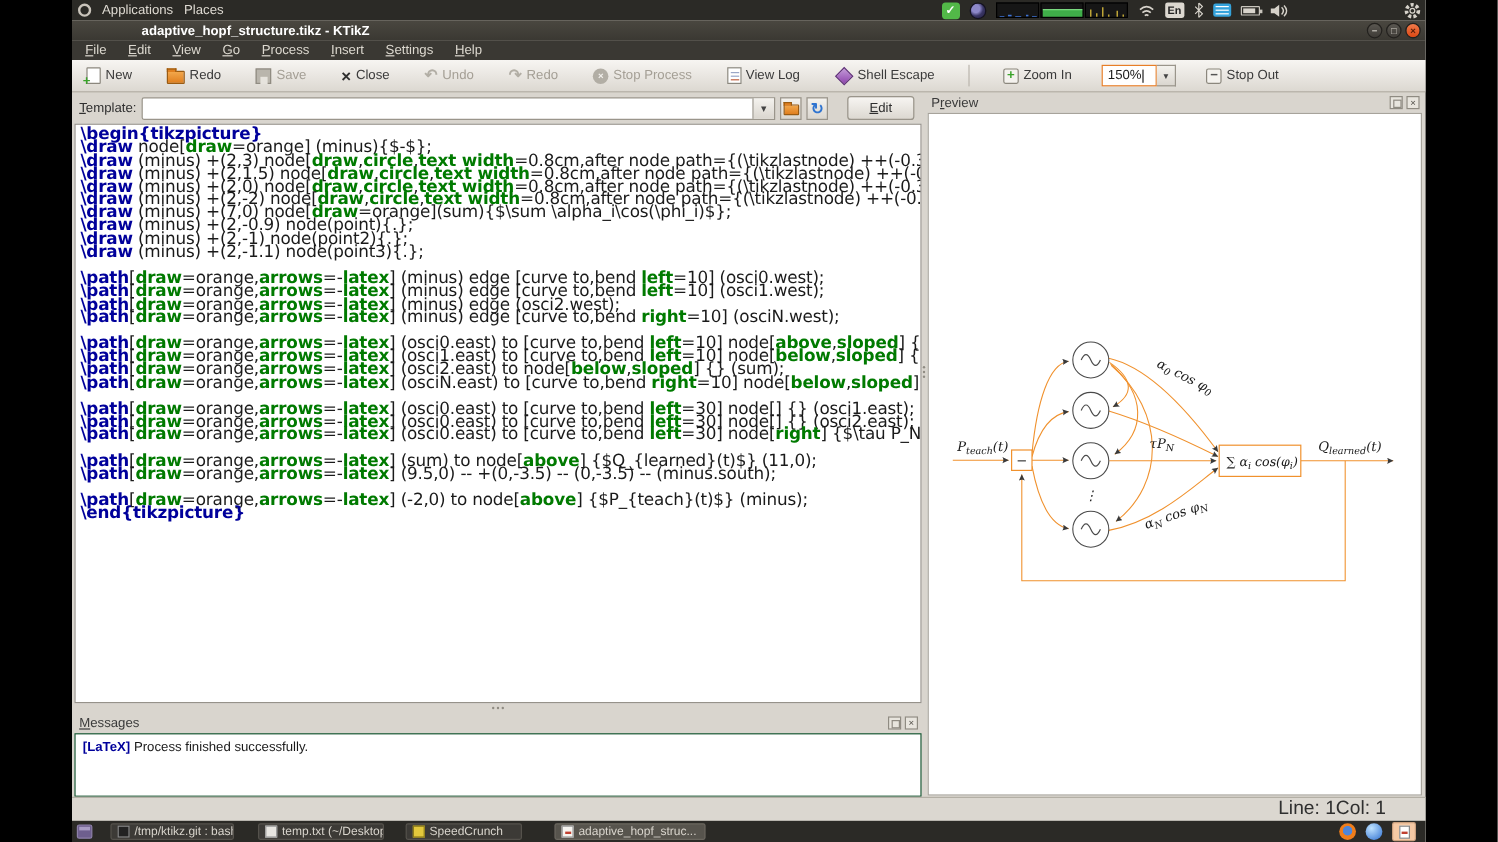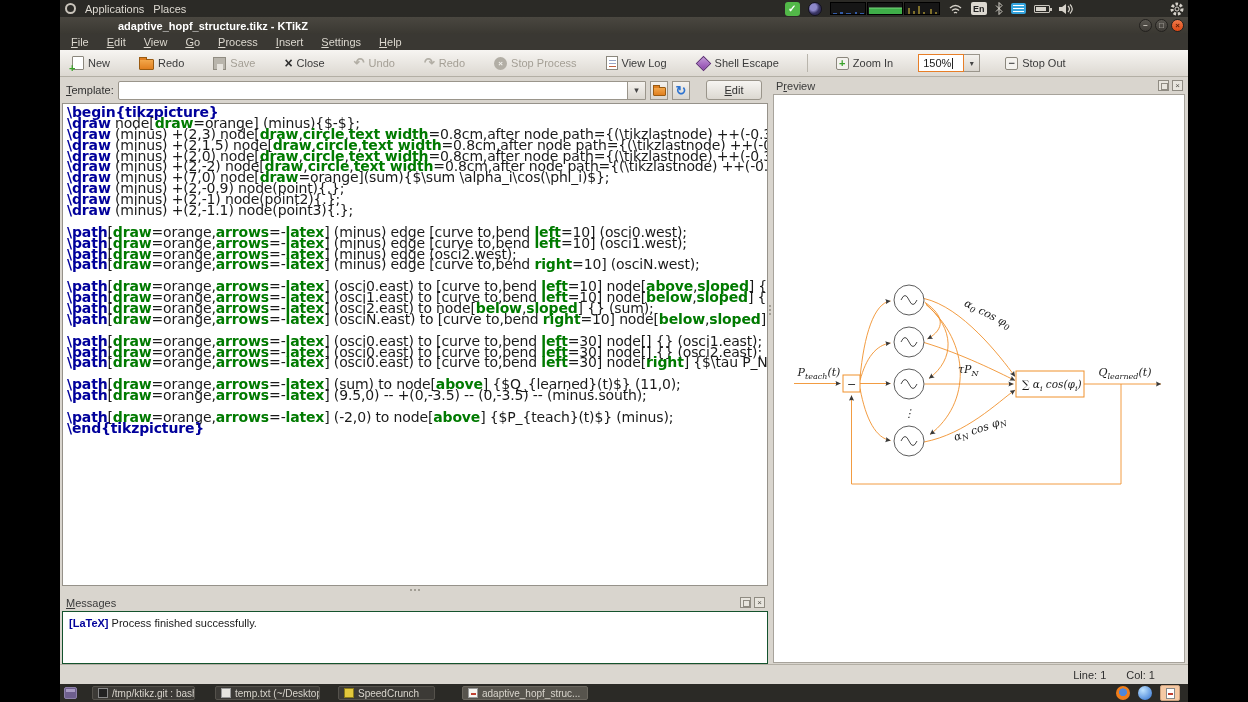--- a/index.html
+++ b/index.html
@@ -119,21 +119,21 @@
   .ph-btn { width:11px; height:11px; border:1px solid #8f8b82; background:#e8e5de; position:relative; font-size:8px; line-height:9px;
     text-align:center; color:#55524c; }
   .ph-float::after { content:""; position:absolute; left:2px; top:2px; width:5px; height:5px; border:1px solid #8f8b82; }
   .preview-content { position:absolute; left:713px; top:94px; width:412px; height:569px; background:#fff; border:1px solid #a7a39b; }
   .messages-content { position:absolute; left:2px; top:611px; width:706px; height:53px; background:#fff; border:1px solid #14532d;
     font-size:11px; color:#1a1a1a; padding:5px 0 0 6px; }
   .msg-tag { color:#00009b; font-weight:bold; }
 
   
   .statusbar { position:absolute; left:0; top:664px; width:1128px; height:20px; background:#dbd7d0; border-top:1px solid #b3afa5;
-    display:flex; align-items:center; justify-content:flex-end; gap:20px; padding-right:33px; font-size:11px; color:#2f2f2f; }
+    display:flex; justify-content:flex-end; padding-right:33px; font-size:16px; color:#2f2f2f; }
 
   
   .taskbar { position:absolute; left:0; top:684px; width:1128px; height:18px; background:#2b2a26; }
   .showdesk { position:absolute; left:4px; top:3px; width:13px; height:12px; background:#6e5f8e; border:1px solid #8d80a8; border-radius:2px; }
   .showdesk::after { content:""; position:absolute; left:1px; top:1px; width:9px; height:3px; background:#a99cc4; }
   .task-btn { position:absolute; top:2px; height:14px; background:#3c3a36; border:1px solid #55524c; border-radius:2px;
     color:#d8d4cc; font-size:10px; display:flex; align-items:center; gap:4px; padding:0 5px; overflow:hidden; white-space:nowrap; }
   .task-btn.active { background:#57544d; border-color:#6b675f; }
   .ticon { width:10px; height:10px; flex:0 0 auto; }
   .terminal-icon { background:#222; border:1px solid #888; }

